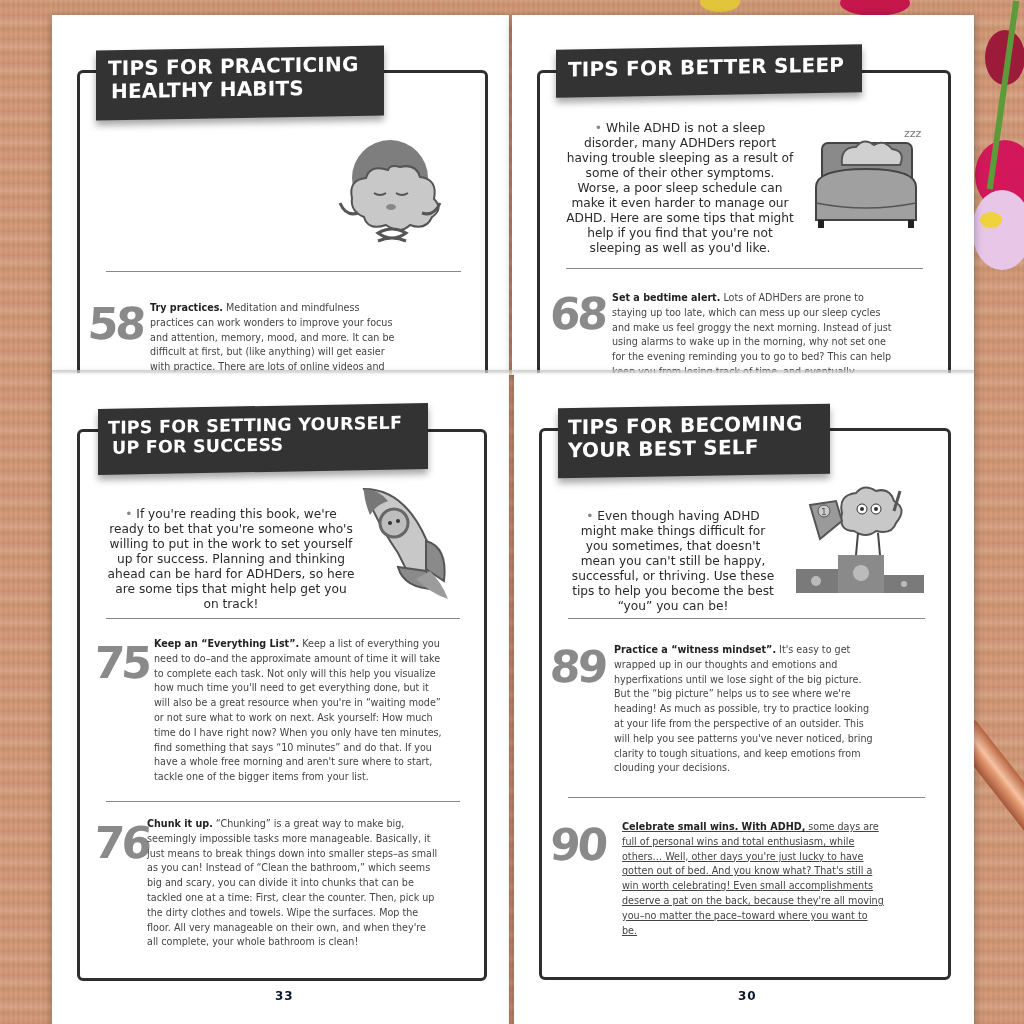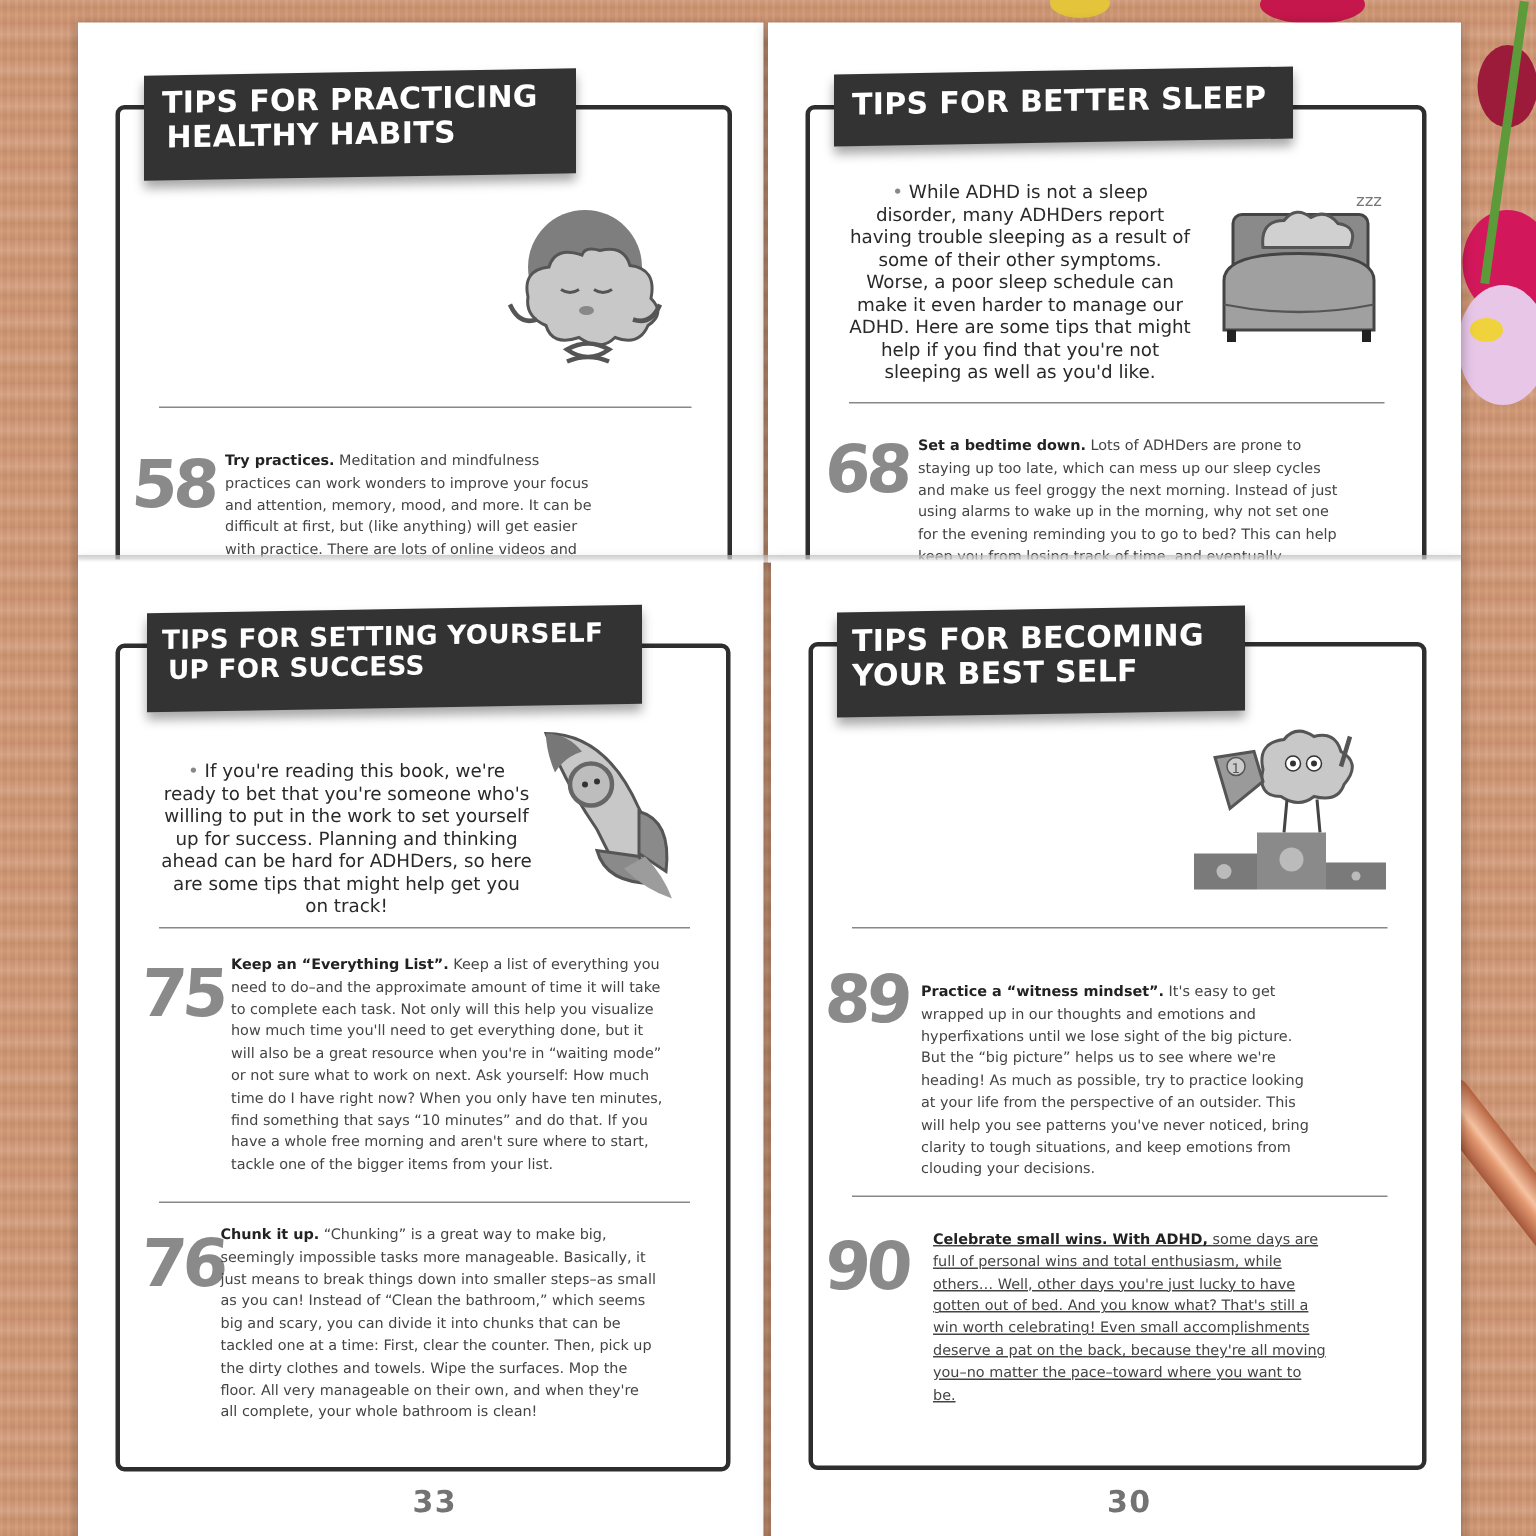--- a/index.html
+++ b/index.html
@@ -43,21 +43,21 @@
     color:#8a8a8a; font-size:44px; letter-spacing:-3px; line-height:1;
     transform: skewX(-4deg);
   }
   .tiptext {
     position:absolute; font-family:"DejaVu Sans", sans-serif; font-size:9.6px;
     line-height:14.8px; color:#444;
   }
   .tiptext b { color:#222; }
   .pagenum {
     position:absolute; font-family:"DejaVu Sans", sans-serif; font-weight:bold;
-    font-size:20px; color:#737373; letter-spacing:1px;
+    font-size:12px; color:#0f172a; letter-spacing:1px;
   }
   .illus { position:absolute; }
 </style>
 </head>
 <body>
 
 <div class="wood-grain"></div>
 
 <div class="flower" style="left:975px;top:140px;width:60px;height:70px;background:#d2185a;"></div>
 <div class="flower" style="left:972px;top:190px;width:60px;height:80px;background:#e7c6e8;"></div>
@@ -103,21 +103,21 @@
     <path d="M30 40 q-2 -18 14 -18 q8 -10 18 -2 q10 -6 18 4 q14 2 8 16z" fill="#d0d0d0" stroke="#555" stroke-width="2"></path>
     <path d="M4 95 V62 q0 -18 50 -18 q50 0 50 18 V95z" fill="#a0a0a0" stroke="#444" stroke-width="2"></path>
     <path d="M4 78 q50 10 100 0" stroke="#555" stroke-width="1.5" fill="none"></path>
     <rect x="6" y="95" width="6" height="8" fill="#222"></rect>
       <rect x="96" y="95" width="6" height="8" fill="#222"></rect>
     <text x="92" y="12" font-size="11" fill="#777" font-family="DejaVu Sans, sans-serif">zzz</text>
   </svg>
   <div class="divider" style="left:54px;top:253px;width:357px;"></div>
   <div class="tipnum" style="left:38px;top:277px;">68</div>
   <div class="tiptext" style="left:100px;top:276px;width:280px;">
-    <b>Set a bedtime down.</b><span> Lots of ADHDers are prone to staying up too late, which can mess up our sleep cycles and make us feel groggy the next morning. Instead of just using alarms to wake up in the morning, why not set one for the evening reminding you to go to bed? This can help keep you from losing track of time, and eventually</span>
+    <b>Set a bedtime alert.</b><span> Lots of ADHDers are prone to staying up too late, which can mess up our sleep cycles and make us feel groggy the next morning. Instead of just using alarms to wake up in the morning, why not set one for the evening reminding you to go to bed? This can help keep you from losing track of time, and eventually</span>
   </div>
 </div>
 
 <div class="page" style="left:52px;top:373px;width:457px;height:660px;">
   <div class="frame" style="left:25px;top:56px;width:404px;height:546px;"></div>
   <div class="banner" style="left:46px;top:33px;width:330px;height:66px;padding:9px 0 0 10px;font-size:17.5px;box-sizing:border-box;">
     <span>TIPS FOR SETTING YOURSELF</span>
     <span style="padding-left:4px;">UP FOR SUCCESS</span>
   </div>
   <div class="intro" style="left:54px;top:134px;width:250px;">
@@ -145,41 +145,45 @@
   </div>
   <div class="pagenum" style="left:223px;top:616px;">33</div>
 </div>
 
 <div class="page" style="left:514px;top:373px;width:460px;height:660px;">
   <div class="frame" style="left:25px;top:55px;width:406px;height:546px;"></div>
   <div class="banner" style="left:44px;top:33px;width:272px;height:70px;padding:8px 0 0 10px;font-size:20px;box-sizing:border-box;">
     <span>TIPS FOR BECOMING</span>
     <span>YOUR BEST SELF</span>
   </div>
+  <div class="intro" style="left:54px;top:136px;width:210px;">
+    <span class="bullet">•</span>
+    <span>Even though having ADHD might make things difficult for you sometimes, that doesn't mean you can't still be happy, successful, or thriving. Use these tips to help you become the best “you” you can be!</span>
+  </div>
   <svg class="illus" style="left:282px;top:110px;" width="130" height="115" viewBox="0 0 130 115">
     <path d="M46 30 q-4 -18 14 -20 q8 -10 20 -2 q14 -4 18 10 q14 8 2 22 q-4 12 -20 8 q-10 8 -22 0 q-16 0 -12 -18z" fill="#c8c8c8" stroke="#555" stroke-width="2"></path>
     <circle cx="66" cy="26" r="5" fill="#fff" stroke="#333"></circle>
       <circle cx="80" cy="26" r="5" fill="#fff" stroke="#333"></circle>
     <circle cx="66" cy="26" r="2" fill="#333"></circle>
       <circle cx="80" cy="26" r="2" fill="#333"></circle>
     <path d="M98 28 l6 -20" stroke="#555" stroke-width="3"></path>
     <path d="M14 22 l26 -4 6 20 -22 18z" fill="#9a9a9a" stroke="#555" stroke-width="2"></path>
     <circle cx="28" cy="28" r="6" fill="#ccc" stroke="#555"></circle>
     <text x="25" y="32" font-size="9" fill="#555" font-family="DejaVu Sans, sans-serif">1</text>
     <path d="M62 50 l-2 22 M82 50 l2 22" stroke="#444" stroke-width="2"></path>
     <rect x="42" y="72" width="46" height="38" fill="#8a8a8a"></rect>
     <rect x="0" y="86" width="42" height="24" fill="#7a7a7a"></rect>
     <rect x="88" y="92" width="40" height="18" fill="#7a7a7a"></rect>
     <circle cx="65" cy="90" r="8" fill="#bbb"></circle>
       <circle cx="20" cy="98" r="5" fill="#bbb"></circle>
       <circle cx="108" cy="101" r="3" fill="#bbb"></circle>
   </svg>
   <div class="divider" style="left:54px;top:245px;width:357px;"></div>
   <div class="tipnum" style="left:36px;top:272px;">89</div>
-  <div class="tiptext" style="left:100px;top:270px;width:262px;margin-top:12px;">
+  <div class="tiptext" style="left:100px;top:270px;width:262px;">
     <b>Practice a “witness mindset”.</b><span> It's easy to get wrapped up in our thoughts and emotions and hyperfixations until we lose sight of the big picture. But the “big picture” helps us to see where we're heading! As much as possible, try to practice looking at your life from the perspective of an outsider. This will help you see patterns you've never noticed, bring clarity to tough situations, and keep emotions from clouding your decisions.</span>
   </div>
   <div class="divider" style="left:54px;top:424px;width:357px;"></div>
   <div class="tipnum" style="left:36px;top:450px;">90</div>
   <div class="tiptext" style="left:108px;top:447px;width:262px;text-decoration:underline;">
     <b>Celebrate small wins. With ADHD,</b><span> some days are full of personal wins and total enthusiasm, while others… Well, other days you're just lucky to have gotten out of bed. And you know what? That's still a win worth celebrating! Even small accomplishments deserve a pat on the back, because they're all moving you–no matter the pace–toward where you want to be.</span>
   </div>
   <div class="pagenum" style="left:224px;top:616px;">30</div>
 </div>
 

